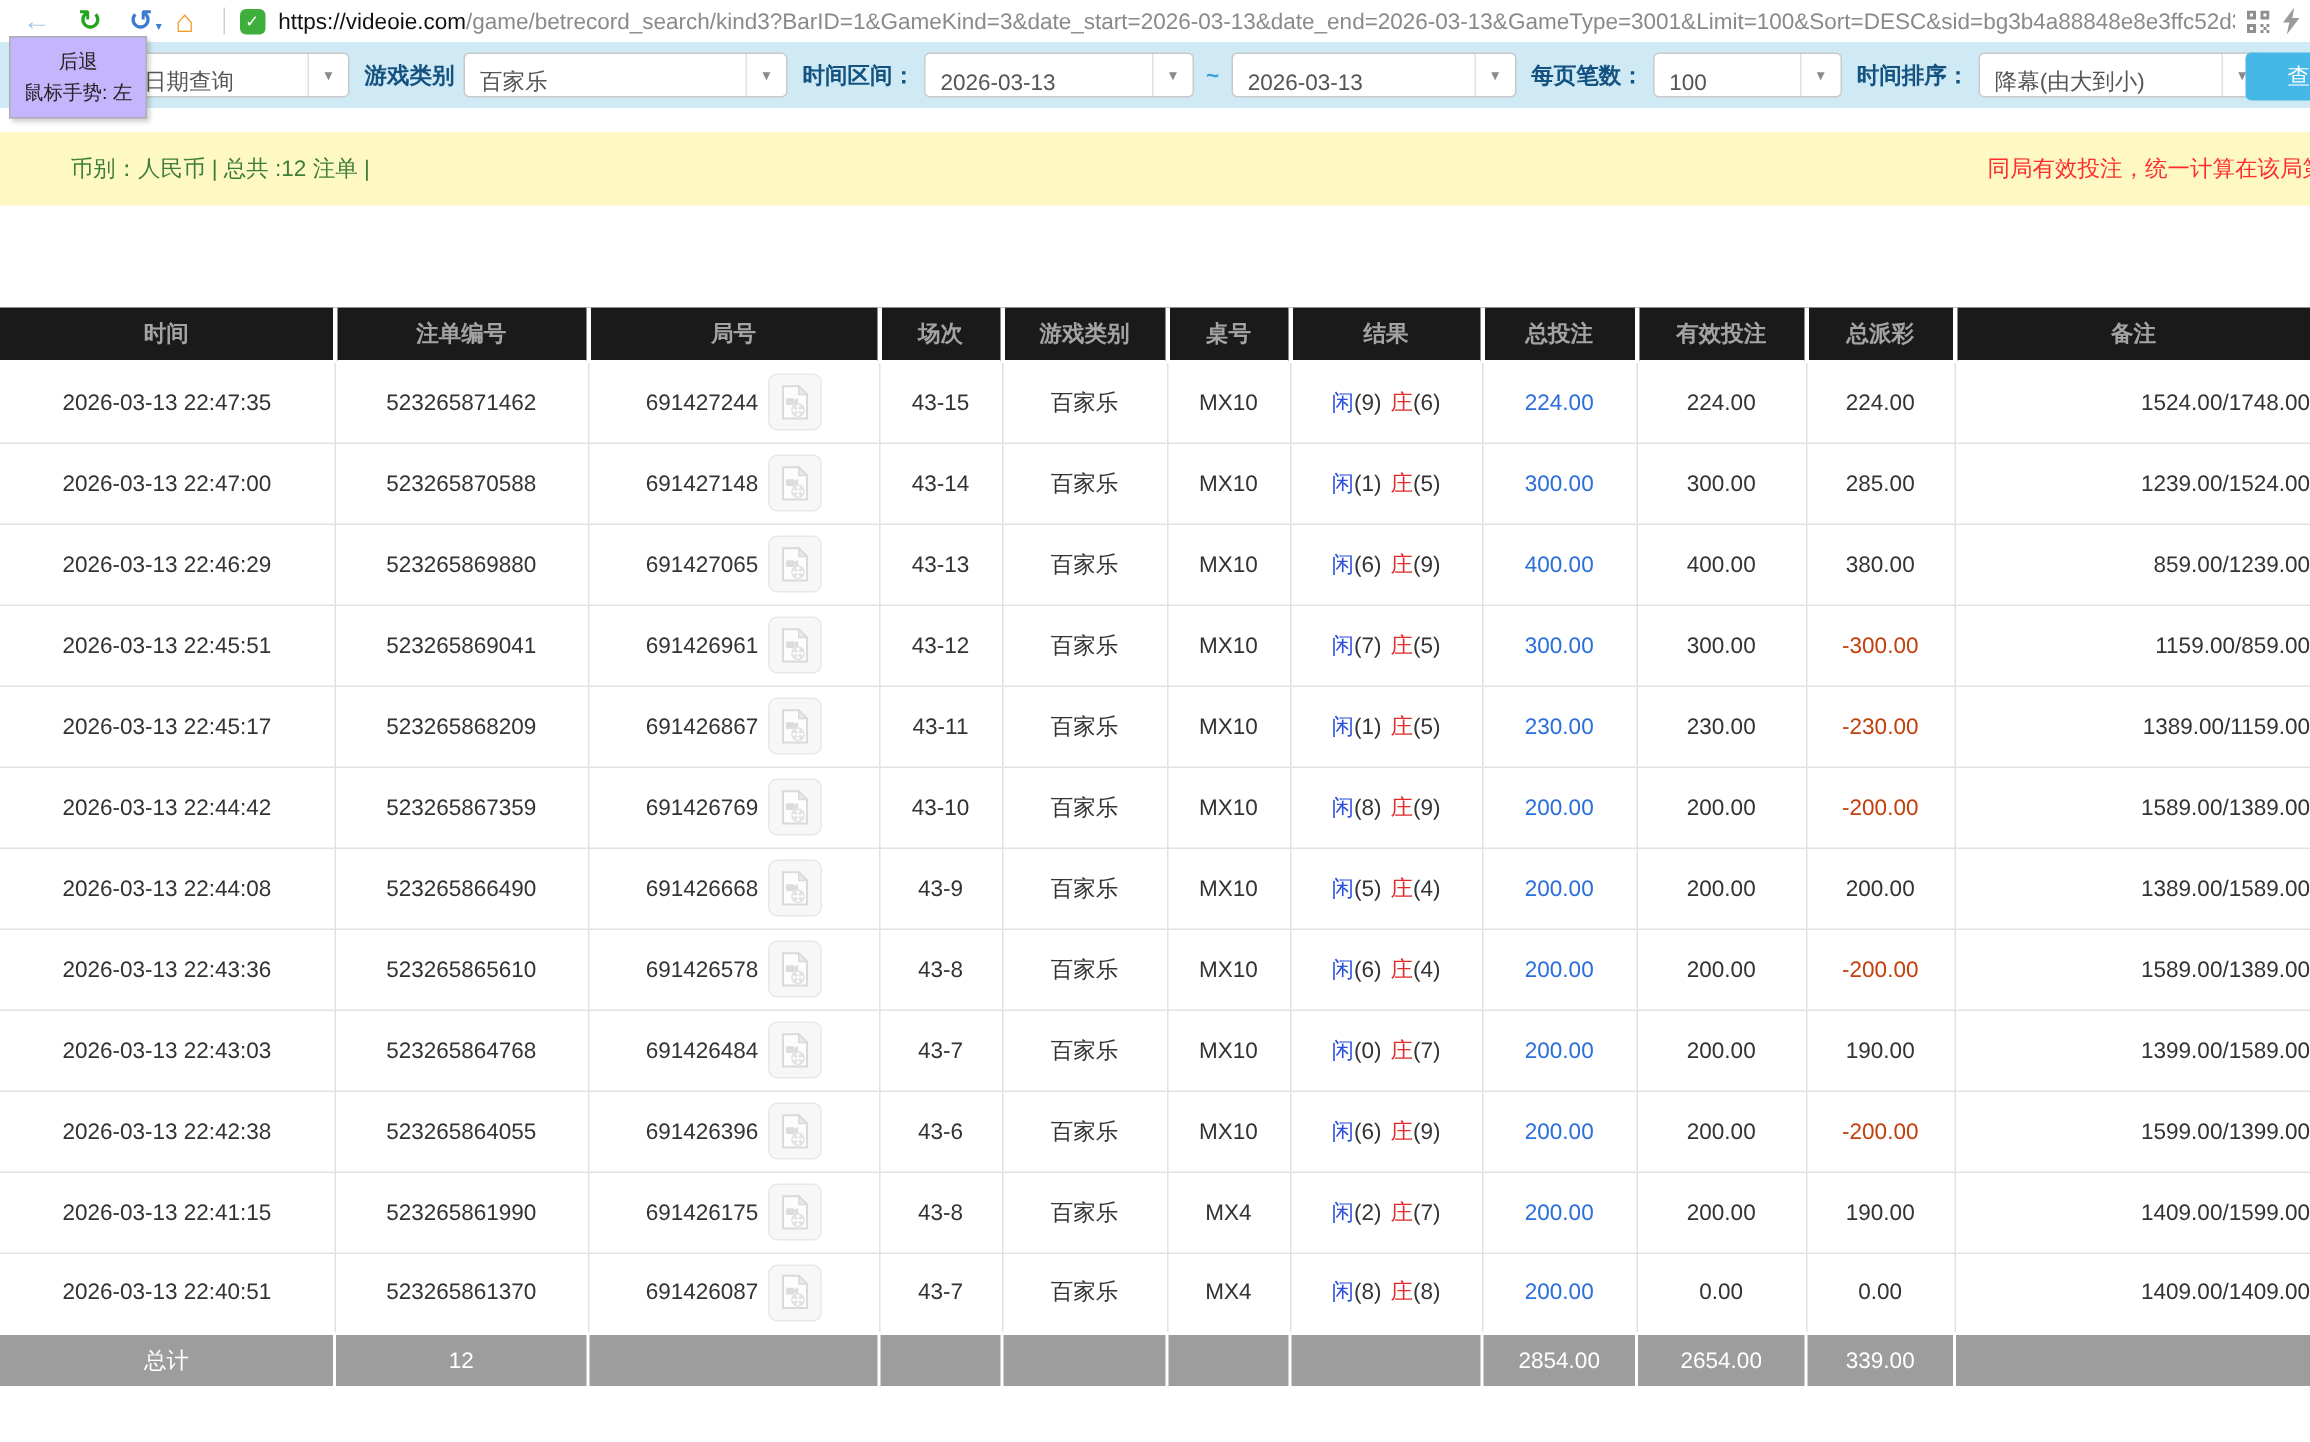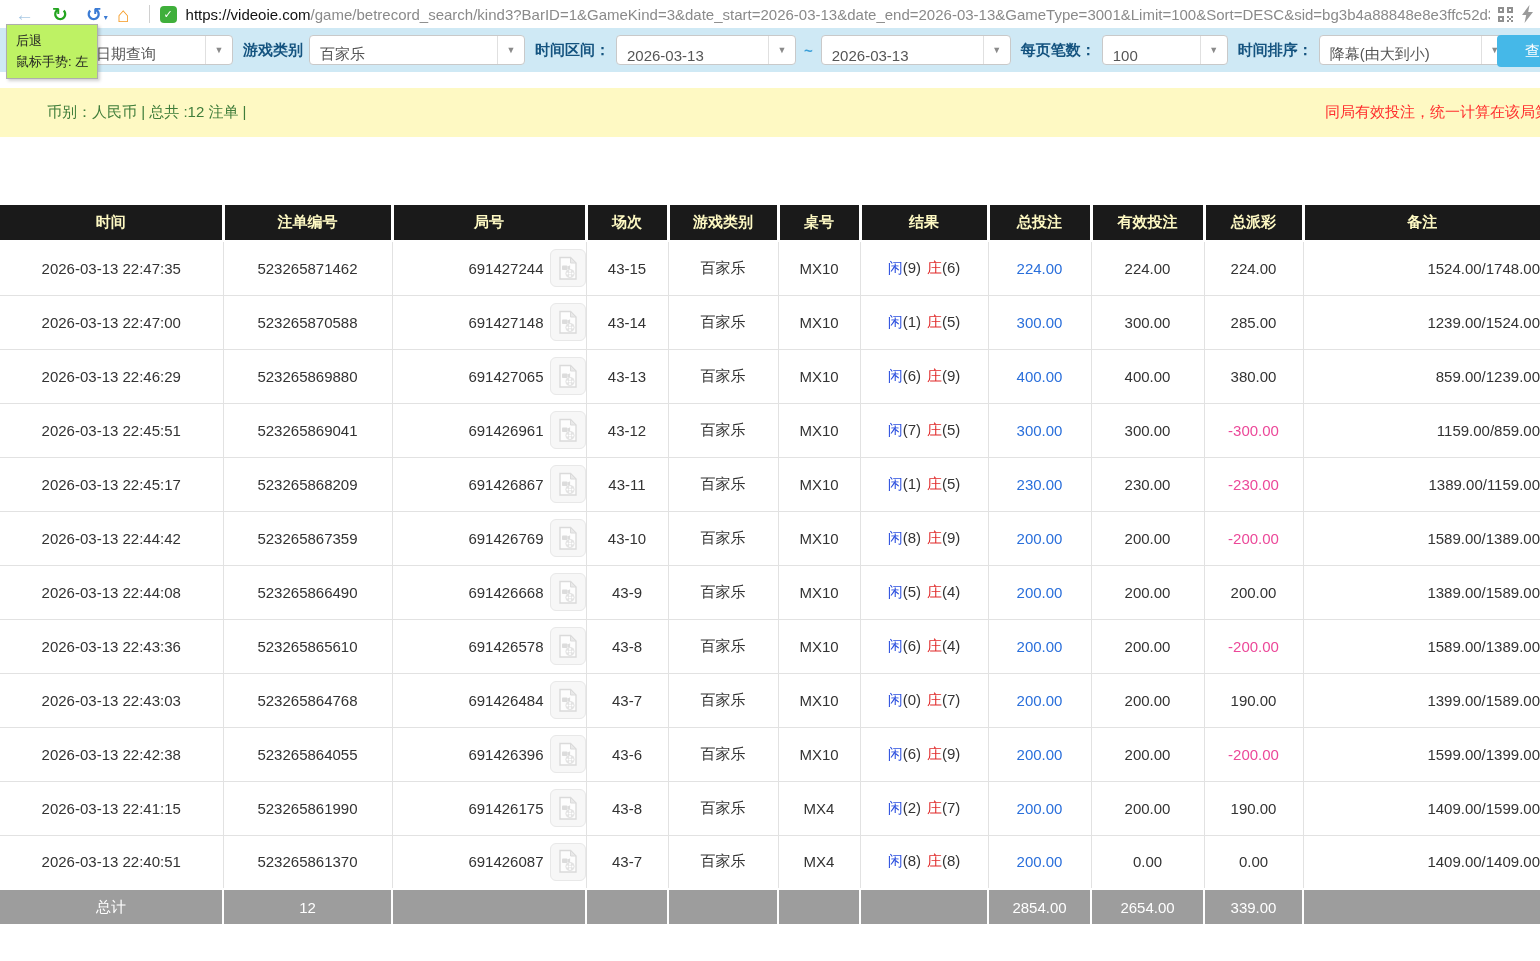--- a/index.html
+++ b/index.html
@@ -16,23 +16,23 @@
   .ic-home { color:#f59a23; font-size:21px; }
   .chrome-div { width:1px; height:18px; background:#d0d0d0; margin:0 10px; }
   .shield { width:17px; height:17px; background:#3faf3b; border-radius:4px; color:#fff;
             font-size:11px; display:flex; align-items:center; justify-content:center; margin-right:9px; flex:0 0 auto; }
   .url { flex:1 1 auto; overflow:hidden; white-space:nowrap; font-size:15px; }
   .url .dom { color:#111; }
   .url .path { color:#8a8a8a; }
   .tail-ic { flex:0 0 auto; margin-left:8px; display:flex; align-items:center; color:#9a9a9a; }
 
   
-  .tooltip { position:absolute; left:6px; top:24px; z-index:50; background:#bef264;
+  .tooltip { position:absolute; left:6px; top:24px; z-index:50; background:#c4b5fd;
              border:1px solid #aeaeae; box-shadow:2px 2px 3px rgba(0,0,0,.18);
-             padding:5px 9px; font-size:13px; color:#222; line-height:1.65; white-space:nowrap; }
+             padding:5px 9px; font-size:13px; color:#222; line-height:1.65; white-space:nowrap;text-align:center; }
 
   
   .filterbar { height:44px; background:#cfe9f5; display:flex; align-items:center; padding-left:85px; position:relative; }
   .flabel { color:#14537f; font-weight:bold; font-size:15px; margin:0 6px 0 10px; white-space:nowrap; }
   .dropdown { height:30px; background:#fff; border:1px solid #c9c9c9; border-radius:4px;
               display:flex; align-items:flex-end; cursor:pointer; flex:0 0 auto; }
   .dd-val { padding:0 10px; font-size:15px; color:#555; flex:1 1 auto; white-space:nowrap; overflow:hidden; }
   .dd-arrow { width:27px; align-self:stretch; border-left:1px solid #e0e0e0; display:flex;
               align-items:center; justify-content:center; color:#8a8a8a; font-size:9px; }
   .tilde { color:#3a9fd8; font-weight:bold; margin:0 8px; font-size:15px; }
@@ -41,34 +41,34 @@
 
   
   .summary { height:49px; background:#fef9c3; margin-top:16px; display:flex; align-items:center;
              justify-content:space-between; padding-left:47px; position:relative; overflow:hidden; }
   .sum-left { color:#3f7d3a; font-size:15px; }
   .sum-right { position:absolute; right:-10px; top:15px; color:#ff2d2d; font-size:15px; white-space:nowrap; }
 
   
   .tablewrap { margin-top:68px; }
   table { width:1540px; border-collapse:collapse; table-layout:fixed; font-size:15px; }
-  thead th { background:#1a1a1a; color:#fef9c3; font-weight:bold; height:36px; text-align:center;
+  thead th { background:#1a1a1a; color:#a3a3a3; font-weight:bold; height:36px; text-align:center;
              border-right:3px solid #fff; border-bottom:2px solid #fff; }
   thead th:last-child { border-right:none; }
   tbody td { height:54px; text-align:center; color:#333; background:#fff;
              border:1px solid #e2e2e2; }
   tbody td:first-child { border-left:none; }
   tbody td:last-child { border-right:none; }
   td.note { text-align:right; }
   td.bet-total { color:#2a6fdb; }
-  td.neg { color:#ec4899; }
+  td.neg { color:#c2410c; }
   .res-p { color:#2b4fdf; }
   .res-b { color:#e02b2b; margin-left:6px; }
   .res-pts { color:#333; }
-  .round-cell { display:flex; align-items:center; justify-content:flex-end; gap:6px; }
+  .round-cell { display:flex; align-items:center; justify-content:center; gap:6px; }
   .video-btn { width:36px; height:38px; background:#f7f7f7; border:1px solid #e8e8e8; border-radius:6px;
                display:inline-flex; align-items:center; justify-content:center; cursor:pointer; }
   tfoot td { background:#9d9d9d; color:#fff; height:36px; text-align:center; border:2px solid #fff; }
   tfoot td:first-child { border-left:none; }
   tfoot td:last-child { border-right:none; }
 </style>
 </head>
 <body>
 
 <div class="chrome">

